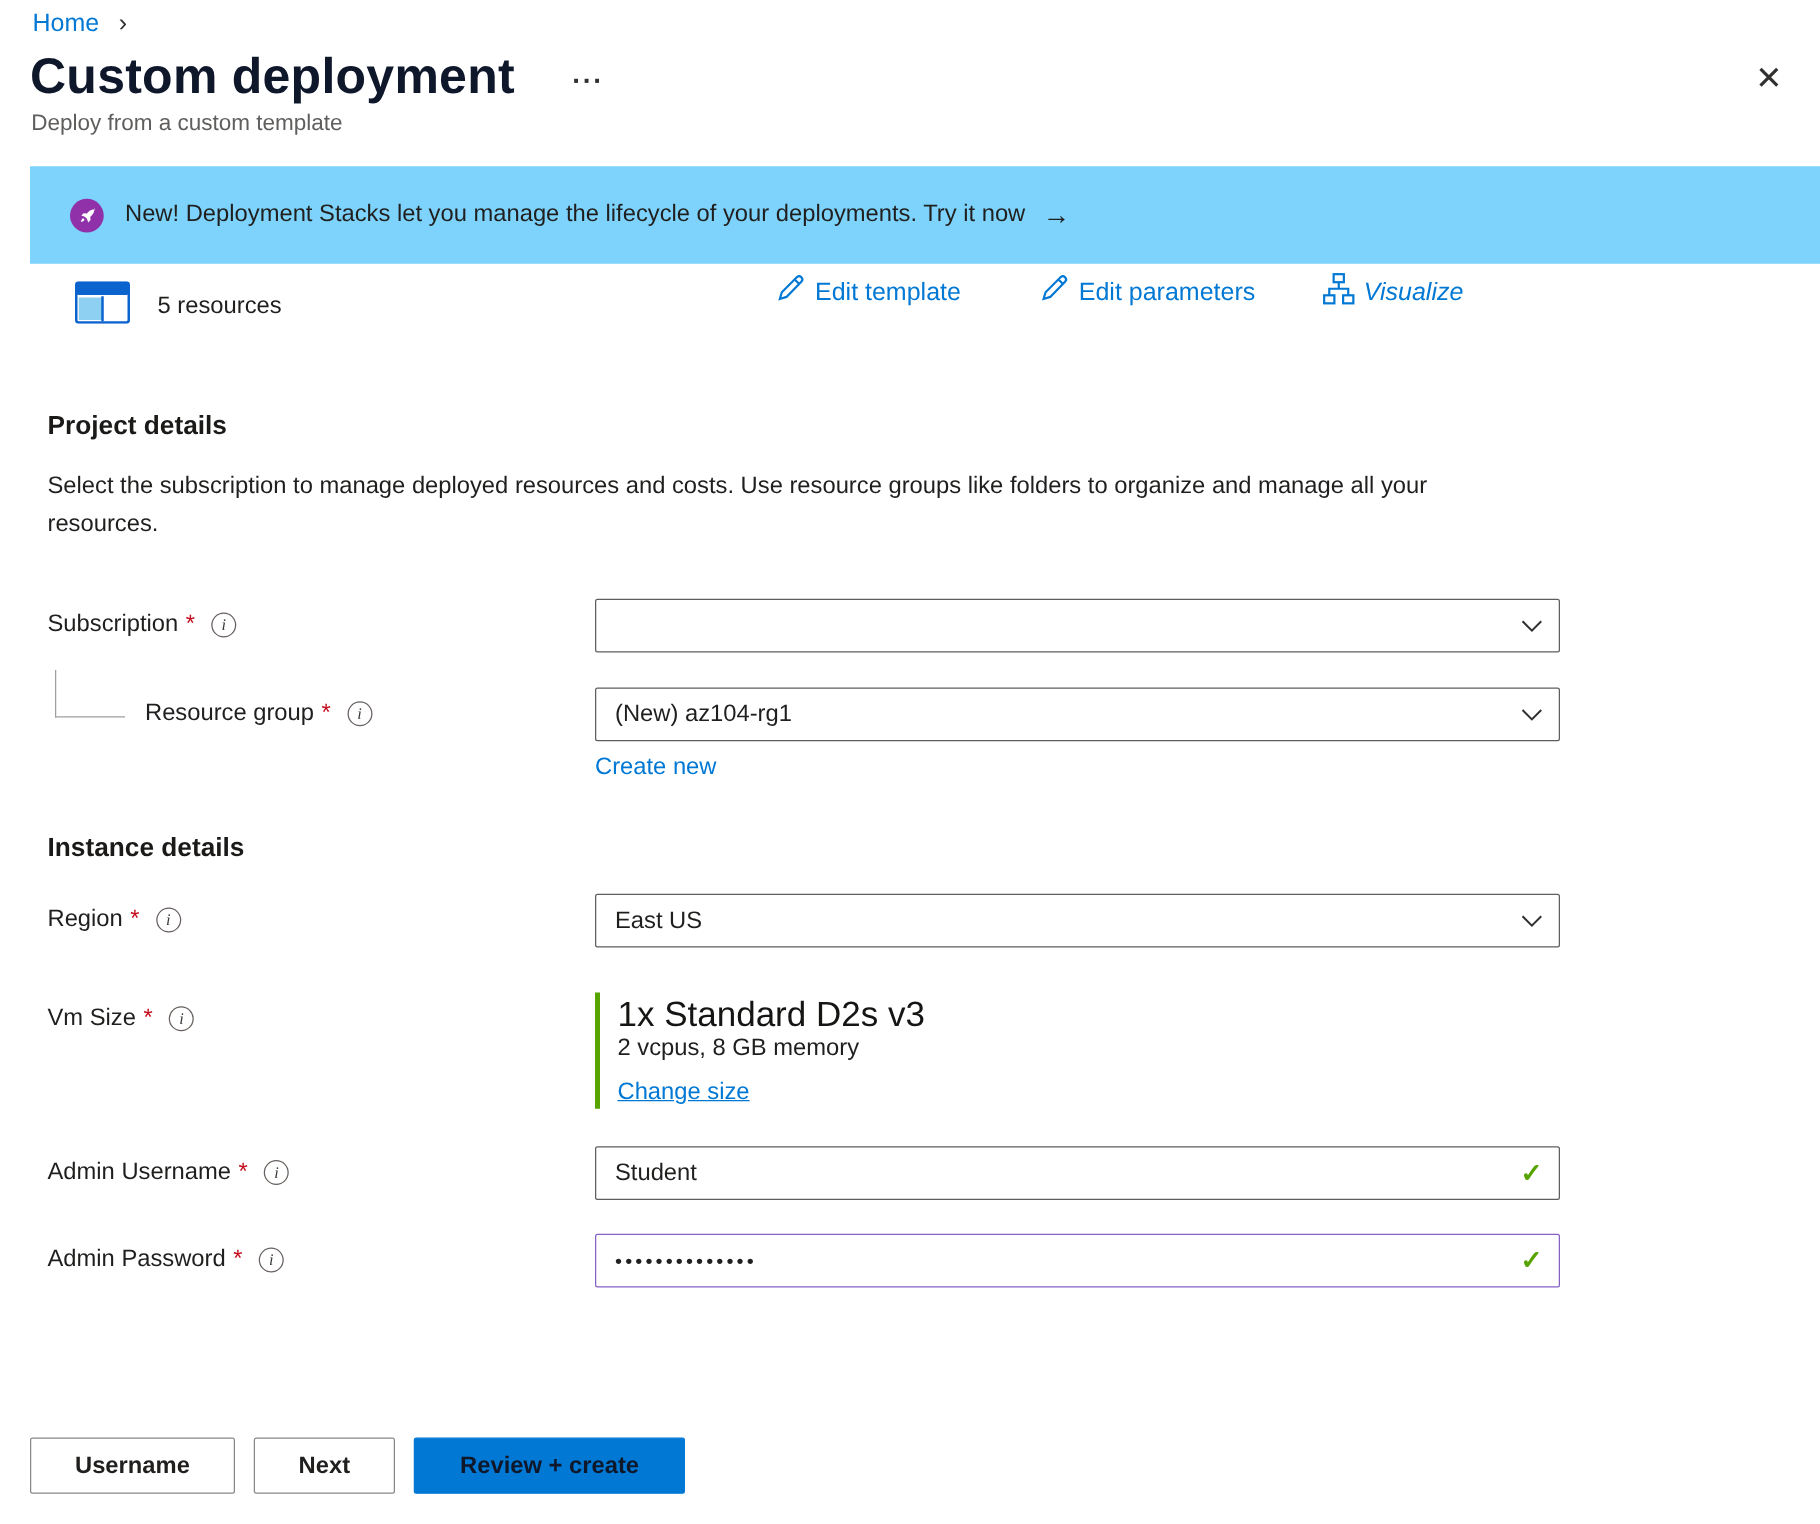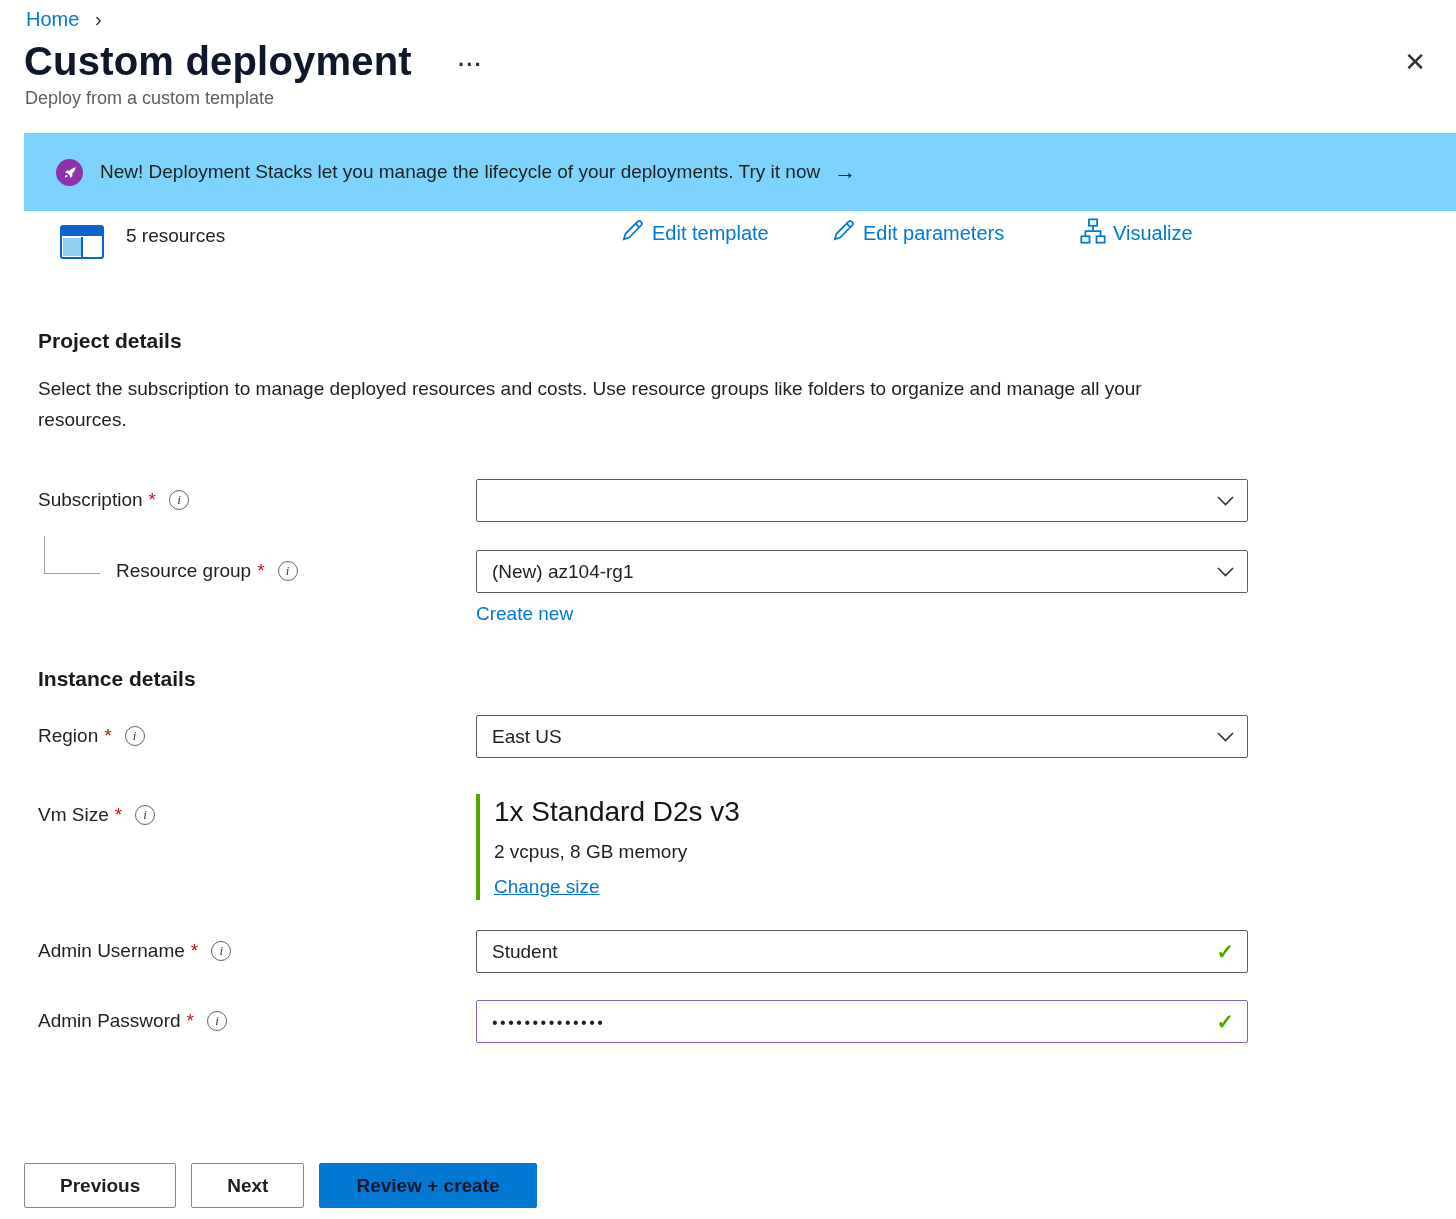--- a/index.html
+++ b/index.html
@@ -17,25 +17,25 @@
   .close { margin-left: auto; font-size: 26px; color: #323130; cursor: pointer; line-height: 1; }
 
   .subtitle { padding-left: 25px; margin-top: 4px; font-size: 18px; color: #605e5c; }
 
   .banner { margin: 24px 0 0 24px; height: 78px; background: #7dd3fc; display: flex; align-items: center; padding-left: 32px; }
   .rocket { width: 27px; height: 27px; border-radius: 50%; background: #9031aa; display: inline-flex; align-items: center; justify-content: center; flex: none; }
   .banner-text { margin-left: 17px; font-size: 19px; color: #201f1e; }
   .banner-arrow { margin-left: 14px; font-size: 22px; color: #201f1e; cursor: pointer; }
 
   .template-bar { position: relative; height: 80px; margin-top: 2px; }
-  .resources { position: absolute; left: 60px; top: 12px; display: flex; gap: 22px; font-size: 19px; color: #201f1e; }
+  .resources { position: absolute; left: 60px; top: 12px; display: flex; align-items: center; gap: 22px; font-size: 19px; color: #201f1e; }
   .tool { position: absolute; top: 4px; display: flex; flex-direction: row; align-items: center; gap: 5px; color: #0078d4; font-size: 20px; cursor: pointer; }
   .tool.t1 { left: 617px; width: 172px; }
   .tool.t2 { left: 828px; width: 182px; }
-  .tool.t3 { left: 1078px; width: 116px; }
+  .tool.t3 { left: 1056px; width: 116px; font-style: italic; }
 
   .section { margin: 36px 0 0 38px; font-size: 21px; font-weight: 700; color: #1b1a19; }
   .desc { margin: 20px 38px 0 38px; max-width: 1150px; font-size: 19px; line-height: 1.64; color: #201f1e; }
 
   .form-row { display: flex; align-items: flex-start; padding-left: 38px; margin-top: 28px; position: relative; }
   .label-cell { width: 438px; display: flex; align-items: center; padding-top: 10px; font-size: 19px; color: #201f1e; }
   .req { color: #c50f1f; font-size: 19px; margin-left: 6px; }
   .info { width: 20px; height: 20px; border: 1px solid #66615e; border-radius: 50%; display: inline-flex; align-items: center; justify-content: center; font-size: 13px; color: #3b3a39; margin-left: 13px; font-style: italic; font-family: "Liberation Serif", serif; flex: none; cursor: pointer; }
   .field-cell { width: 772px; }
 
@@ -50,21 +50,21 @@
   .rg-row .label-cell { padding-left: 78px; }
   .connector { position: absolute; left: 44px; top: -14px; width: 56px; height: 38px; border-left: 1px solid #a19f9d; border-bottom: 1px solid #a19f9d; }
   .create-new { display: inline-block; margin-top: 10px; color: #0078d4; font-size: 19px; text-decoration: none; cursor: pointer; }
 
   .inst { margin-top: 42px; }
   .region-row { margin-top: 24px; }
 
   .vm-row { margin-top: 36px; }
   .vm-block { border-left: 4px solid #57a300; padding: 2px 0 2px 14px; }
   .vm-title { font-size: 28px; font-weight: 400; color: #161514; }
-  .vm-detail { margin-top: 13px; font-size: 19px; color: #201f1e; }
+  .vm-detail { font-size: 19px; color: #201f1e; }
   .vm-change { display: inline-block; margin-top: 13px; color: #0078d4; font-size: 19px; cursor: pointer; }
 
   .user-row { margin-top: 30px; }
   .pass-row { margin-top: 27px; }
   .pass-row .inputbox { border-color: #8661c5; }
   .pass-value { font-size: 16px; letter-spacing: 2.5px; padding-top: 3px; }
 
   .footer { margin: 120px 0 0 24px; display: flex; gap: 15px; }
   .btn { height: 45px; font-size: 19px; font-weight: 700; border-radius: 2px; cursor: pointer; font-family: inherit; }
   .btn.ghost { background: #fff; border: 1px solid #8a8886; color: #201f1e; padding: 0 35px; }
@@ -243,18 +243,18 @@
     </div>
     <div class="field-cell">
       <div class="inputbox">
         <span class="pass-value">••••••••••••••</span>
         <span class="check">✓</span>
       </div>
     </div>
   </div>
 
   <div class="footer">
-    <button class="btn ghost">Previous</button>
+    <button class="btn ghost">Username</button>
     <button class="btn ghost">Next</button>
     <button class="btn primary">Review + create</button>
   </div>
 
 </div>
 
 </body></html>

